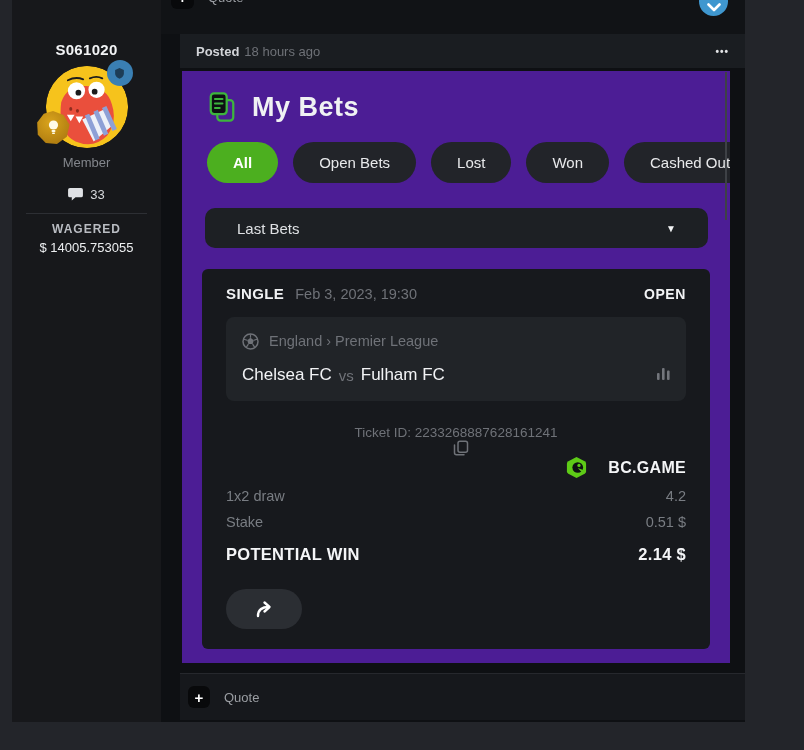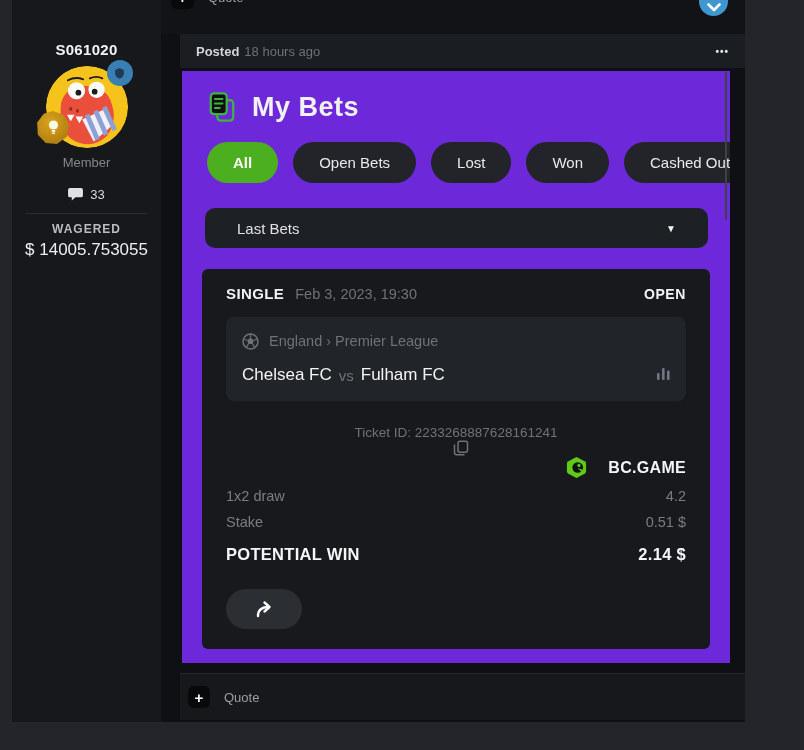--- a/index.html
+++ b/index.html
@@ -35,31 +35,31 @@
     background:#3a7fb3; display:flex; align-items:center; justify-content:center; }
   .badge-gold { position:absolute; bottom:6px; left:-7px; width:33px; height:33px;
     background:radial-gradient(circle at 40% 35%, #d9a41c, #a3700d);
     clip-path:polygon(50% 0%, 82% 12%, 100% 42%, 92% 78%, 62% 100%, 28% 97%, 4% 72%, 2% 35%, 22% 8%);
     display:flex; align-items:center; justify-content:center; }
   .role { margin-top:5px; color:#83868c; font-size:13px; }
   .comments { margin-top:17px; display:flex; align-items:center; justify-content:center; gap:7px;
     color:#d6d8db; font-size:13px; }
   .author-divider { height:1px; background:#2d2f34; margin:11px 14px 0; }
   .wagered-label { margin-top:8px; font-size:12px; font-weight:bold; letter-spacing:1px; color:#b9bcc2; }
-  .wagered-value { margin-top:4px; font-size:17px; color:#eceef0; }
+  .wagered-value { margin-top:4px; font-size:13px; color:#eceef0; }
 
   .content-col { flex:1; display:flex; flex-direction:column; background:#0e1013; }
   .post-header { height:34px; margin-left:19px; background:#1a1d21; display:flex; align-items:center; padding:0 16px; }
   .posted-label { font-size:13px; font-weight:bold; color:#d3d5d9; }
   .posted-time { font-size:13px; color:#6e7177; margin-left:5px; }
   .spacer { flex:1; }
   .more-btn { background:none; border:none; color:#e3e4e7; font-size:10px; letter-spacing:1px; cursor:pointer; font-weight:bold; }
 
   
-  .widget { margin:3px 15px 0 21px; width:548px; height:592px; background:#6d28d9; position:relative; overflow:hidden; }
+  .widget { margin:3px 15px 0 21px; width:548px; height:592px; background:#4c1d95; position:relative; overflow:hidden; }
   .widget-head { margin:18px 24px 0 25px; height:36px; display:flex; align-items:center; gap:15px; }
   .widget-title { font-size:27px; font-weight:bold; color:#f0f1f3; letter-spacing:.5px; }
 
   .tabs { margin:17px 0 0 25px; display:flex; gap:15px; width:620px; }
   .tab { height:41px; border-radius:21px; background:#222429; border:none; color:#e8e9eb;
     font-size:15px; padding:0 26px; white-space:nowrap; cursor:pointer; font-family:inherit; }
   .tab.active { background:#4caf1f; color:#fff; font-weight:bold; }
 
   .dropdown { margin:25px 22px 0 23px; height:40px; border-radius:10px; background:#1d2024;
     display:flex; align-items:center; padding:0 32px; cursor:pointer; }

